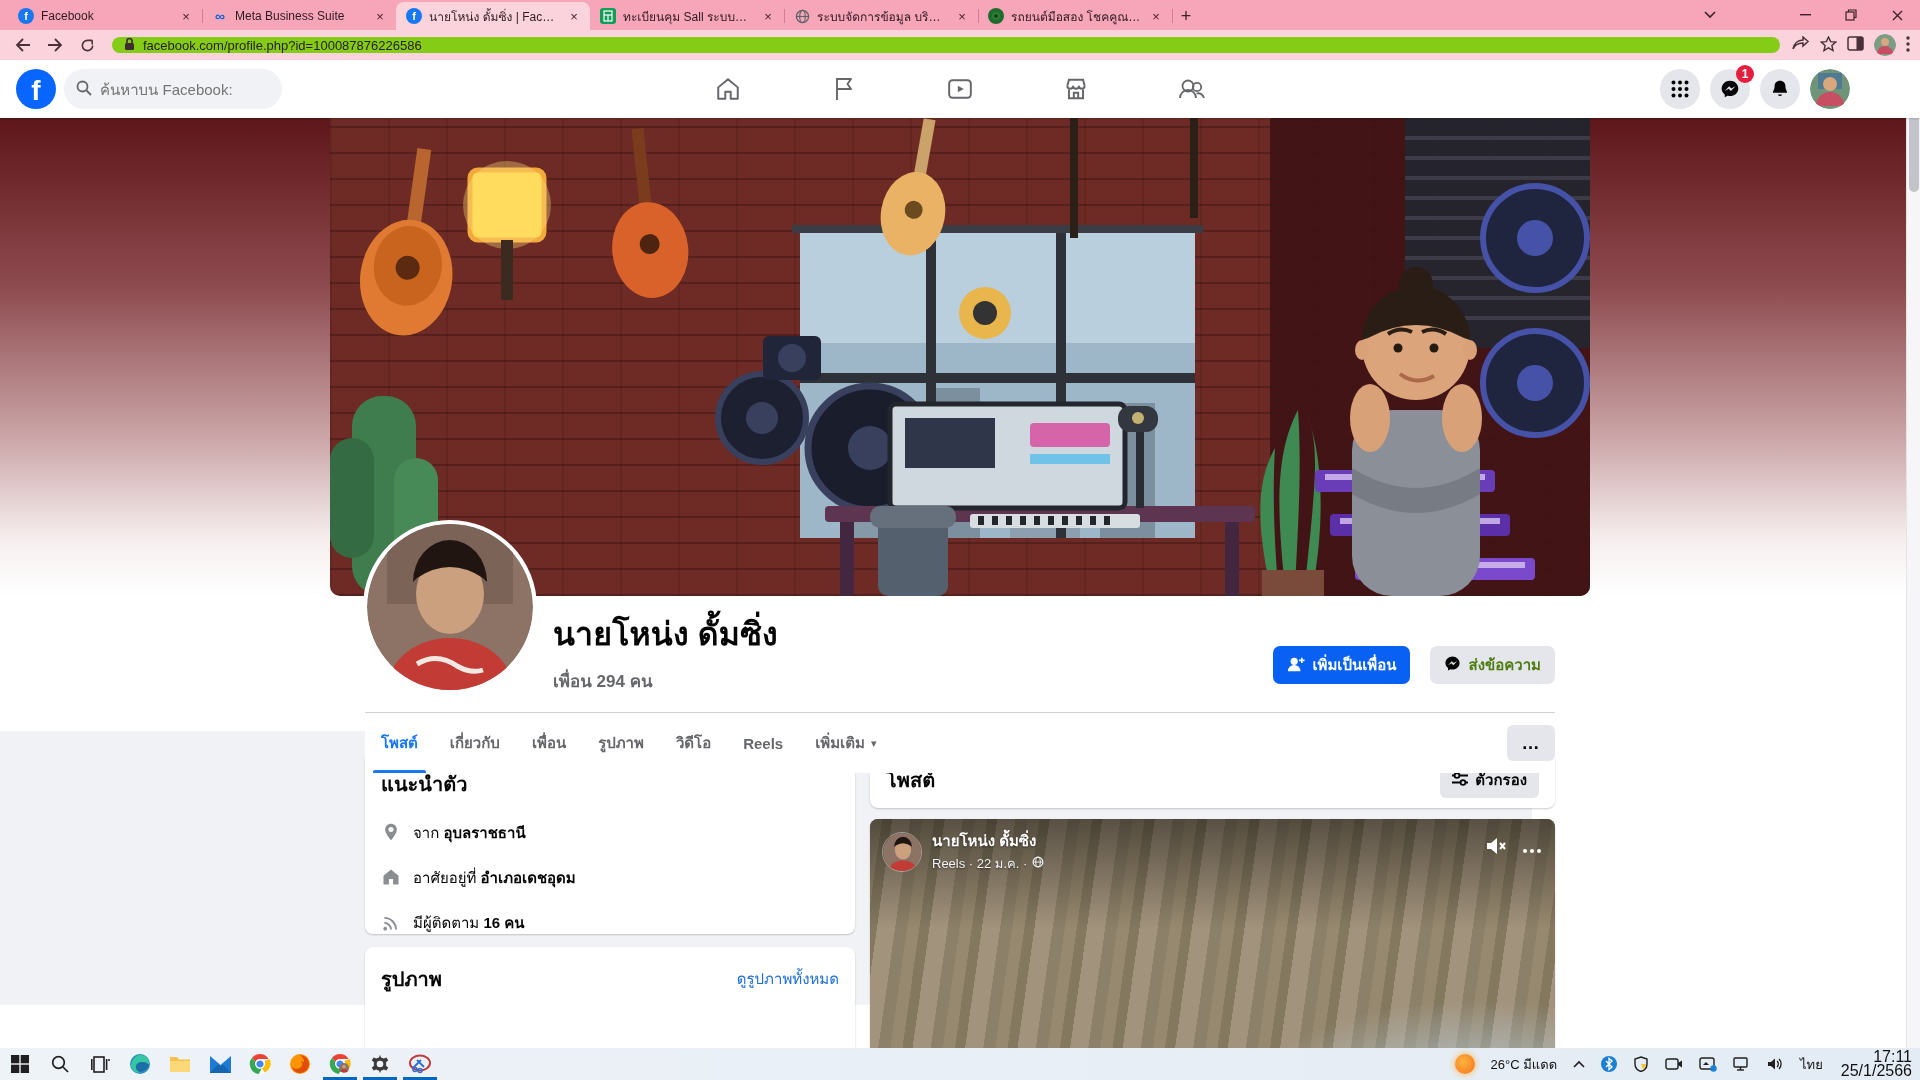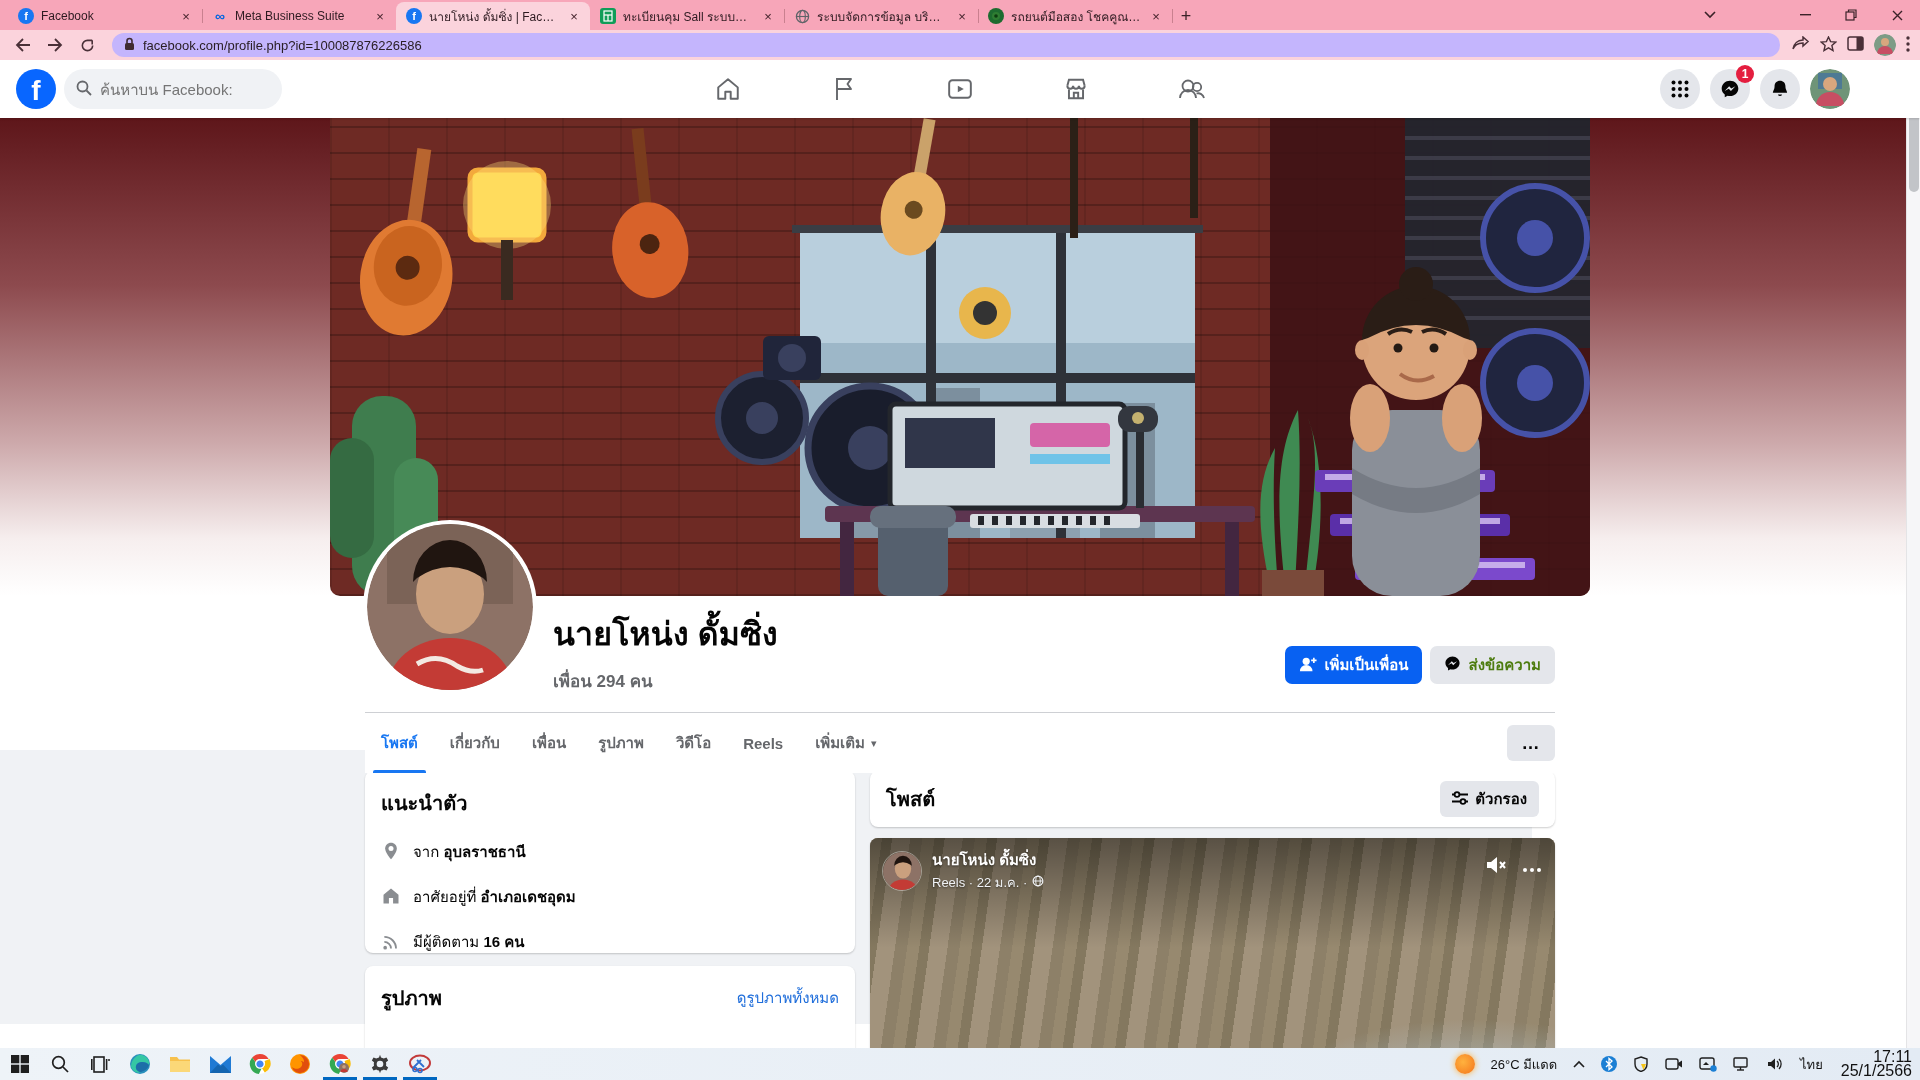--- a/index.html
+++ b/index.html
@@ -21,21 +21,21 @@
   .fav-sheets { background:#0f9d58; border-radius:3px; color:#fff; }
   .fav-globe { color:#5f6368; }
   .fav-site { background:#1d6b2f; color:#cfe9cf; }
   .newtab { width:28px; height:28px; display:flex; align-items:center; justify-content:center; font-size:18px; color:#3a2228; }
   .wincontrols { position:absolute; right:0; top:0; height:30px; display:flex; }
   .winbtn { width:46px; height:30px; display:flex; align-items:center; justify-content:center; }
   .tabsearch { position:absolute; right:190px; top:0; width:40px; height:30px; display:flex; align-items:center; justify-content:center; }
 
   .toolbar { position:absolute; top:30px; left:0; width:1920px; height:30px; background:#fbd3dc; display:flex; align-items:center; padding:0 10px; gap:6px; }
   .navbtn { width:26px; height:26px; display:flex; align-items:center; justify-content:center; border-radius:50%; }
-  .urlbar { flex:1; height:24px; margin:0 6px; background:#c4b5fd; border-radius:12px; display:flex; align-items:center; padding:0 12px; gap:8px; }
+  .urlbar { flex:1; height:16px; margin:0 6px; background:#84cc16; border-radius:12px; display:flex; align-items:center; padding:0 12px; gap:8px; }
   .urlbar .url { font-size:13px; color:#2b2026; }
   .toolicons { display:flex; align-items:center; gap:10px; }
   .avatar16 { width:22px; height:22px; border-radius:50%; overflow:hidden; }
 
   
   .page { position:absolute; top:60px; left:0; width:1920px; height:988px; background:#fff; overflow:hidden; }
 
   .fbheader { position:absolute; top:0; left:0; width:1920px; height:58px; background:#fff; box-shadow:0 1px 2px rgba(0,0,0,.15); z-index:5; }
   .fblogo { position:absolute; left:16px; top:9px; width:40px; height:40px; border-radius:50%; background:#0866ff; color:#fff; font-size:28px; font-weight:bold; display:flex; align-items:flex-end; justify-content:center; line-height:36px; }
   .fbsearch { position:absolute; left:64px; top:9px; width:218px; height:40px; background:#f0f2f5; border-radius:20px; display:flex; align-items:center; padding:0 12px; gap:8px; }
@@ -53,35 +53,35 @@
     background-image:repeating-linear-gradient(0deg, rgba(0,0,0,.22) 0 2px, transparent 2px 26px), repeating-linear-gradient(90deg, rgba(0,0,0,.10) 0 2px, transparent 2px 58px); }
   .cover svg { position:absolute; inset:0; }
 
   .bigavatar { position:absolute; left:363px; top:460px; width:174px; height:174px; border-radius:50%; background:#fff; z-index:6; display:flex; align-items:center; justify-content:center; }
   .bigavatar .ph { width:166px; height:166px; border-radius:50%; overflow:hidden; }
 
   .nameblock { position:absolute; left:553px; top:548px; z-index:6; }
   .pname { font-size:32px; font-weight:bold; color:#050505; letter-spacing:.2px; }
   .pfriends { margin-top:8px; font-size:17px; font-weight:600; color:#65676b; }
 
-  .actions { position:absolute; right:365px; top:586px; display:flex; gap:8px; z-index:6; }
+  .actions { position:absolute; right:365px; top:586px; display:flex; gap:20px; z-index:6; }
   .btn { height:38px; border-radius:7px; display:flex; align-items:center; gap:7px; padding:0 14px; font-size:15px; font-weight:600; cursor:pointer; }
   .btn-blue { background:#0861f2; color:#fff; }
   .btn-gray { background:#e4e6eb; color:#4d7c0f; }
 
   .profdivider { position:absolute; left:365px; top:652px; width:1190px; height:1px; background:#ced0d4; z-index:6; }
   .ptabs { position:absolute; left:365px; top:653px; width:1190px; height:60px; display:flex; align-items:stretch; z-index:6; background:#fff; }
   .ptab { padding:0 16px; display:flex; align-items:center; font-size:15px; font-weight:600; color:#65676b; position:relative; cursor:pointer; }
   .ptab.active { color:#1877f2; }
   .ptab.active::after { content:""; position:absolute; left:8px; right:8px; bottom:0; height:3px; background:#1877f2; border-radius:2px 2px 0 0; }
   .ptab .chev { margin-left:6px; font-size:11px; }
   .ptabs .spacer { flex:1; }
   .morepill { align-self:center; width:48px; height:36px; background:#e4e6eb; border-radius:6px; display:flex; align-items:center; justify-content:center; font-size:18px; font-weight:bold; color:#050505; letter-spacing:1px; cursor:pointer; }
 
-  .contentarea { position:absolute; top:690px; left:0; width:1532px; height:274px; background:#f0f2f5; }
+  .contentarea { position:absolute; top:671px; left:0; width:1532px; height:274px; background:#f0f2f5; }
   .card { position:absolute; background:#fff; border-radius:8px; box-shadow:0 1px 2px rgba(0,0,0,.2); }
   .card-intro { left:365px; top:21px; width:490px; height:182px; padding:16px; }
   .cardtitle { font-size:20px; font-weight:bold; color:#050505; }
   .introrow { display:flex; align-items:center; gap:12px; margin-top:21px; font-size:15px; color:#050505; }
   .introrow b { font-weight:600; }
   .card-photos { left:365px; top:216px; width:490px; height:200px; padding:16px; }
   .photoshead { display:flex; align-items:center; justify-content:space-between; }
   .seeall { font-size:15px; color:#216fdb; cursor:pointer; }
 
   .card-postshead { left:870px; top:21px; width:685px; height:56px; display:flex; align-items:center; justify-content:space-between; padding:0 16px; }

